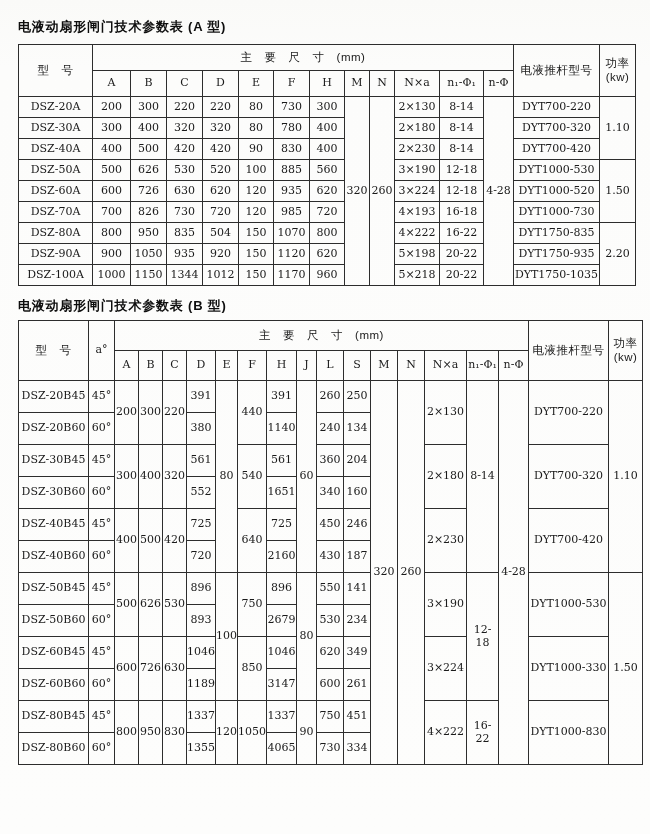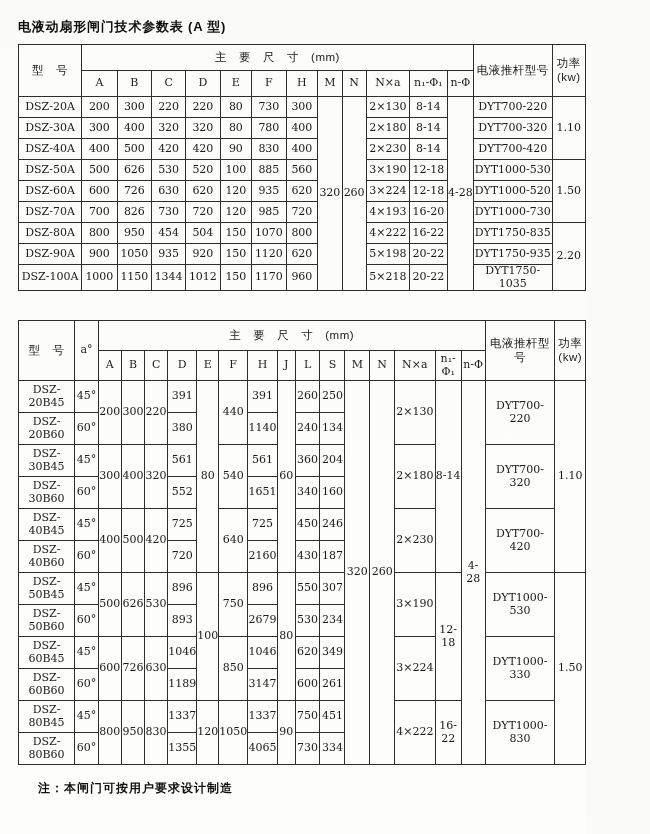--- a/index.html
+++ b/index.html
@@ -5,21 +5,21 @@
   html,body{margin:0;padding:0;}
   body{
     width:650px;height:834px;
     background:#fbfbf9;
     font-family:"Liberation Sans", sans-serif;
     color:#161616;
     overflow:hidden;
   }
   .page{
     position:relative;
-    width:586px;height:834px;
+    width:650px;height:834px;
     background:linear-gradient(180deg,#fafaf8 0%, #fcfcfb 8%, #fdfdfc 100%);
   }
   .tbl-title{
     position:absolute;left:18px;
     font-size:13px;font-weight:700;color:#0e0e0e;
     letter-spacing:0.8px;white-space:nowrap;
   }
   #title-a{top:18px;}
   #title-b{top:297px;}
   .tbl-wrap{position:absolute;left:18px;}
@@ -180,28 +180,28 @@
           <tr>
             <td>DSZ-70A</td>
             <td>700</td>
             <td>826</td>
             <td>730</td>
             <td>720</td>
             <td>120</td>
             <td>985</td>
             <td>720</td>
             <td>4×193</td>
-            <td>16-20</td>
+            <td>16-18</td>
             <td>DYT1000-730</td>
           </tr>
           <tr>
             <td>DSZ-80A</td>
             <td>800</td>
             <td>950</td>
-            <td>454</td>
+            <td>835</td>
             <td>504</td>
             <td>150</td>
             <td>1070</td>
             <td>800</td>
             <td>4×222</td>
             <td>16-22</td>
             <td>DYT1750-835</td>
             <td rowspan="3">2.20</td>
           </tr>
           <tr>
@@ -227,20 +227,21 @@
             <td>1170</td>
             <td>960</td>
             <td>5×218</td>
             <td>20-22</td>
             <td>DYT1750-1035</td>
           </tr>
         </tbody>
       </table>
     </div>
 
+  <div class="tbl-title" id="title-b">电液动扇形闸门技术参数表 (B 型)</div>
 
   <div class="tbl-wrap" id="wrap-b">
       <table class="ptable">
         <colgroup>
           <col style="width: 70px;">
           <col style="width: 26px;">
           <col style="width: 24px;">
           <col style="width: 24px;">
           <col style="width: 24px;">
           <col style="width: 29px;">
@@ -364,21 +365,21 @@
             <td>45°</td>
             <td rowspan="2">500</td>
             <td rowspan="2">626</td>
             <td rowspan="2">530</td>
             <td>896</td>
             <td rowspan="4">100</td>
             <td rowspan="2">750</td>
             <td>896</td>
             <td rowspan="4">80</td>
             <td>550</td>
-            <td>307</td>
+            <td>141</td>
             <td rowspan="2">3×190</td>
             <td rowspan="4">12-18</td>
             <td rowspan="2">DYT1000-530</td>
             <td rowspan="6">1.50</td>
           </tr>
           <tr>
             <td>DSZ-50B60</td>
             <td>60°</td>
             <td>893</td>
             <td>2679</td>
@@ -429,14 +430,13 @@
             <td>60°</td>
             <td>1355</td>
             <td>4065</td>
             <td>730</td>
             <td>334</td>
           </tr>
         </tbody>
       </table>
     </div>
 
-  <div class="note">注：本闸门可按用户要求设计制造</div>
 </div>
 
 </body></html>

